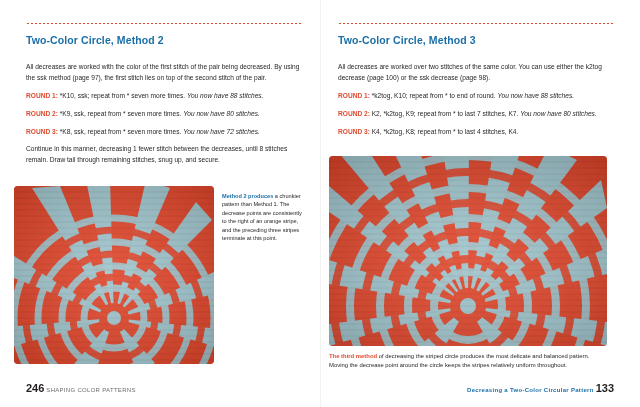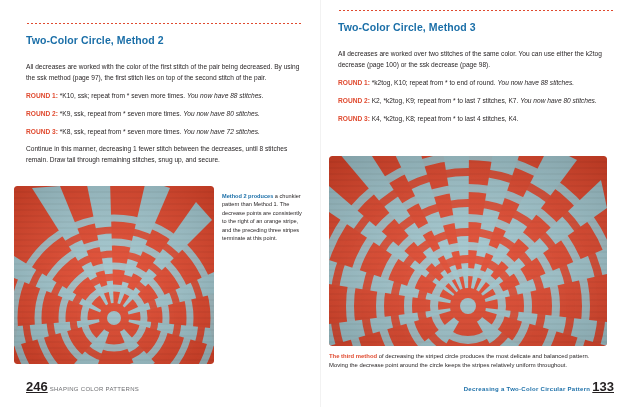--- a/index.html
+++ b/index.html
@@ -19,21 +19,21 @@
     height: 407px;
     display: flex;
   }
   .page {
     position: relative;
     width: 320px;
     height: 407px;
     box-sizing: border-box;
   }
   .page-left { padding: 22px 18px 0 26px; }
-  .page-right { padding: 9px 26px 0 18px; }
+  .page-right { padding: 22px 26px 0 18px; }
 
   .dotrule {
     width: 100%;
     height: 3px;
     background-image: radial-gradient(circle, #e04a2f 0.9px, transparent 1.1px);
     background-size: 4px 3px;
     background-repeat: repeat-x;
     margin-bottom: 9px;
   }
   h2.section-title {
@@ -109,23 +109,22 @@
     bottom: 13px;
     font-size: 6px;
     color: #6d6e71;
     letter-spacing: 0.3px;
   }
   .footer-left { left: 26px; }
   .footer-right { right: 26px; text-align: right; }
   .folio {
     font-weight: bold;
     color: #231f20;
-    font-size: 13px;
+    font-size: 11px;
     letter-spacing: 0;
-    text-decoration: underline;
   }
   .running {
     color: #6d6e71;
     text-transform: uppercase;
   }
   .running-blue {
     color: #1b6fa8;
     font-weight: bold;
     text-transform: none;
   }

